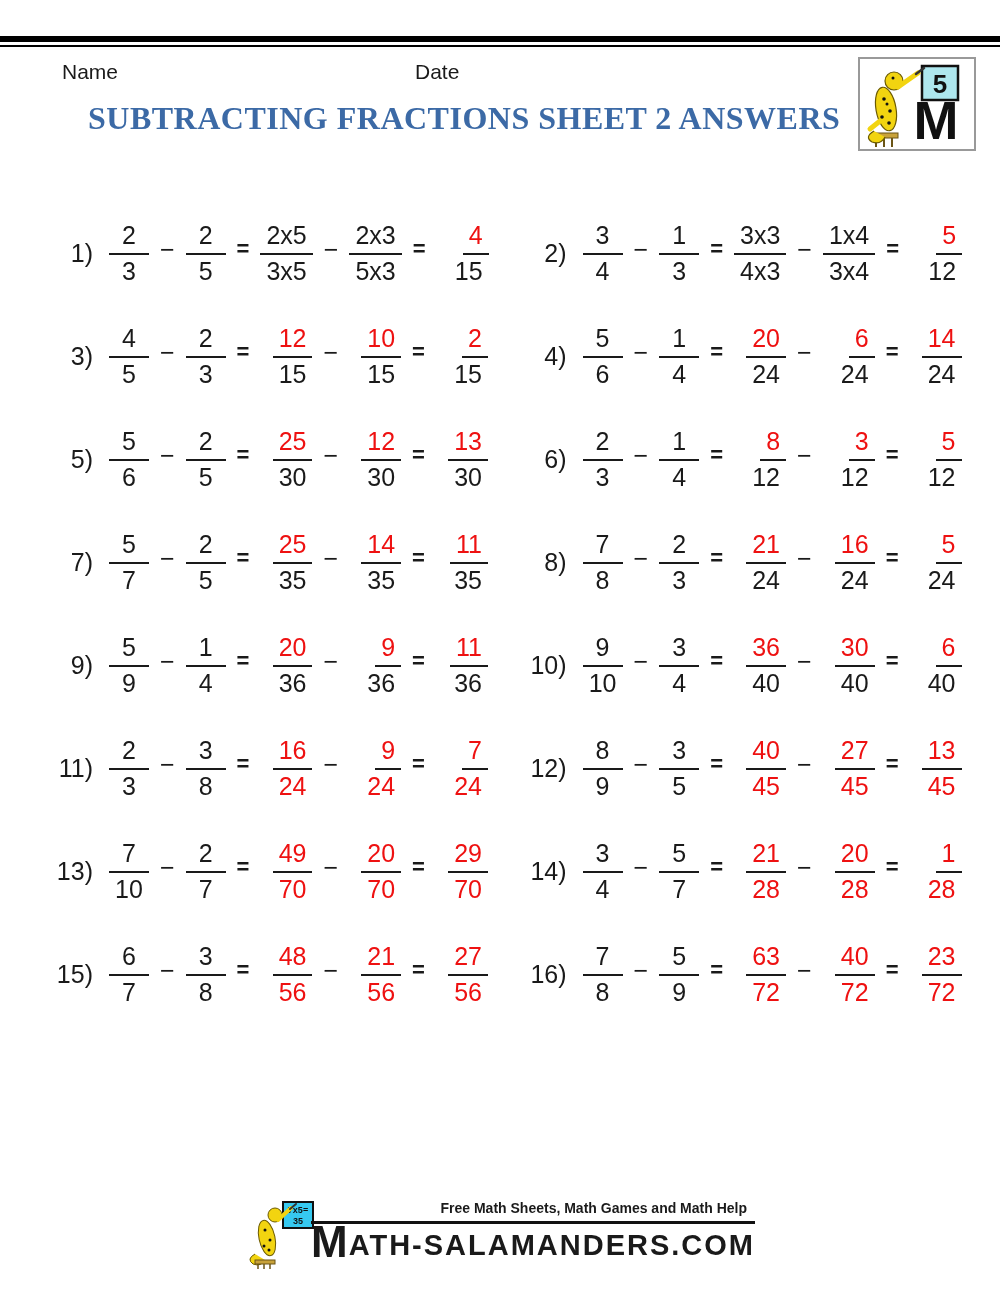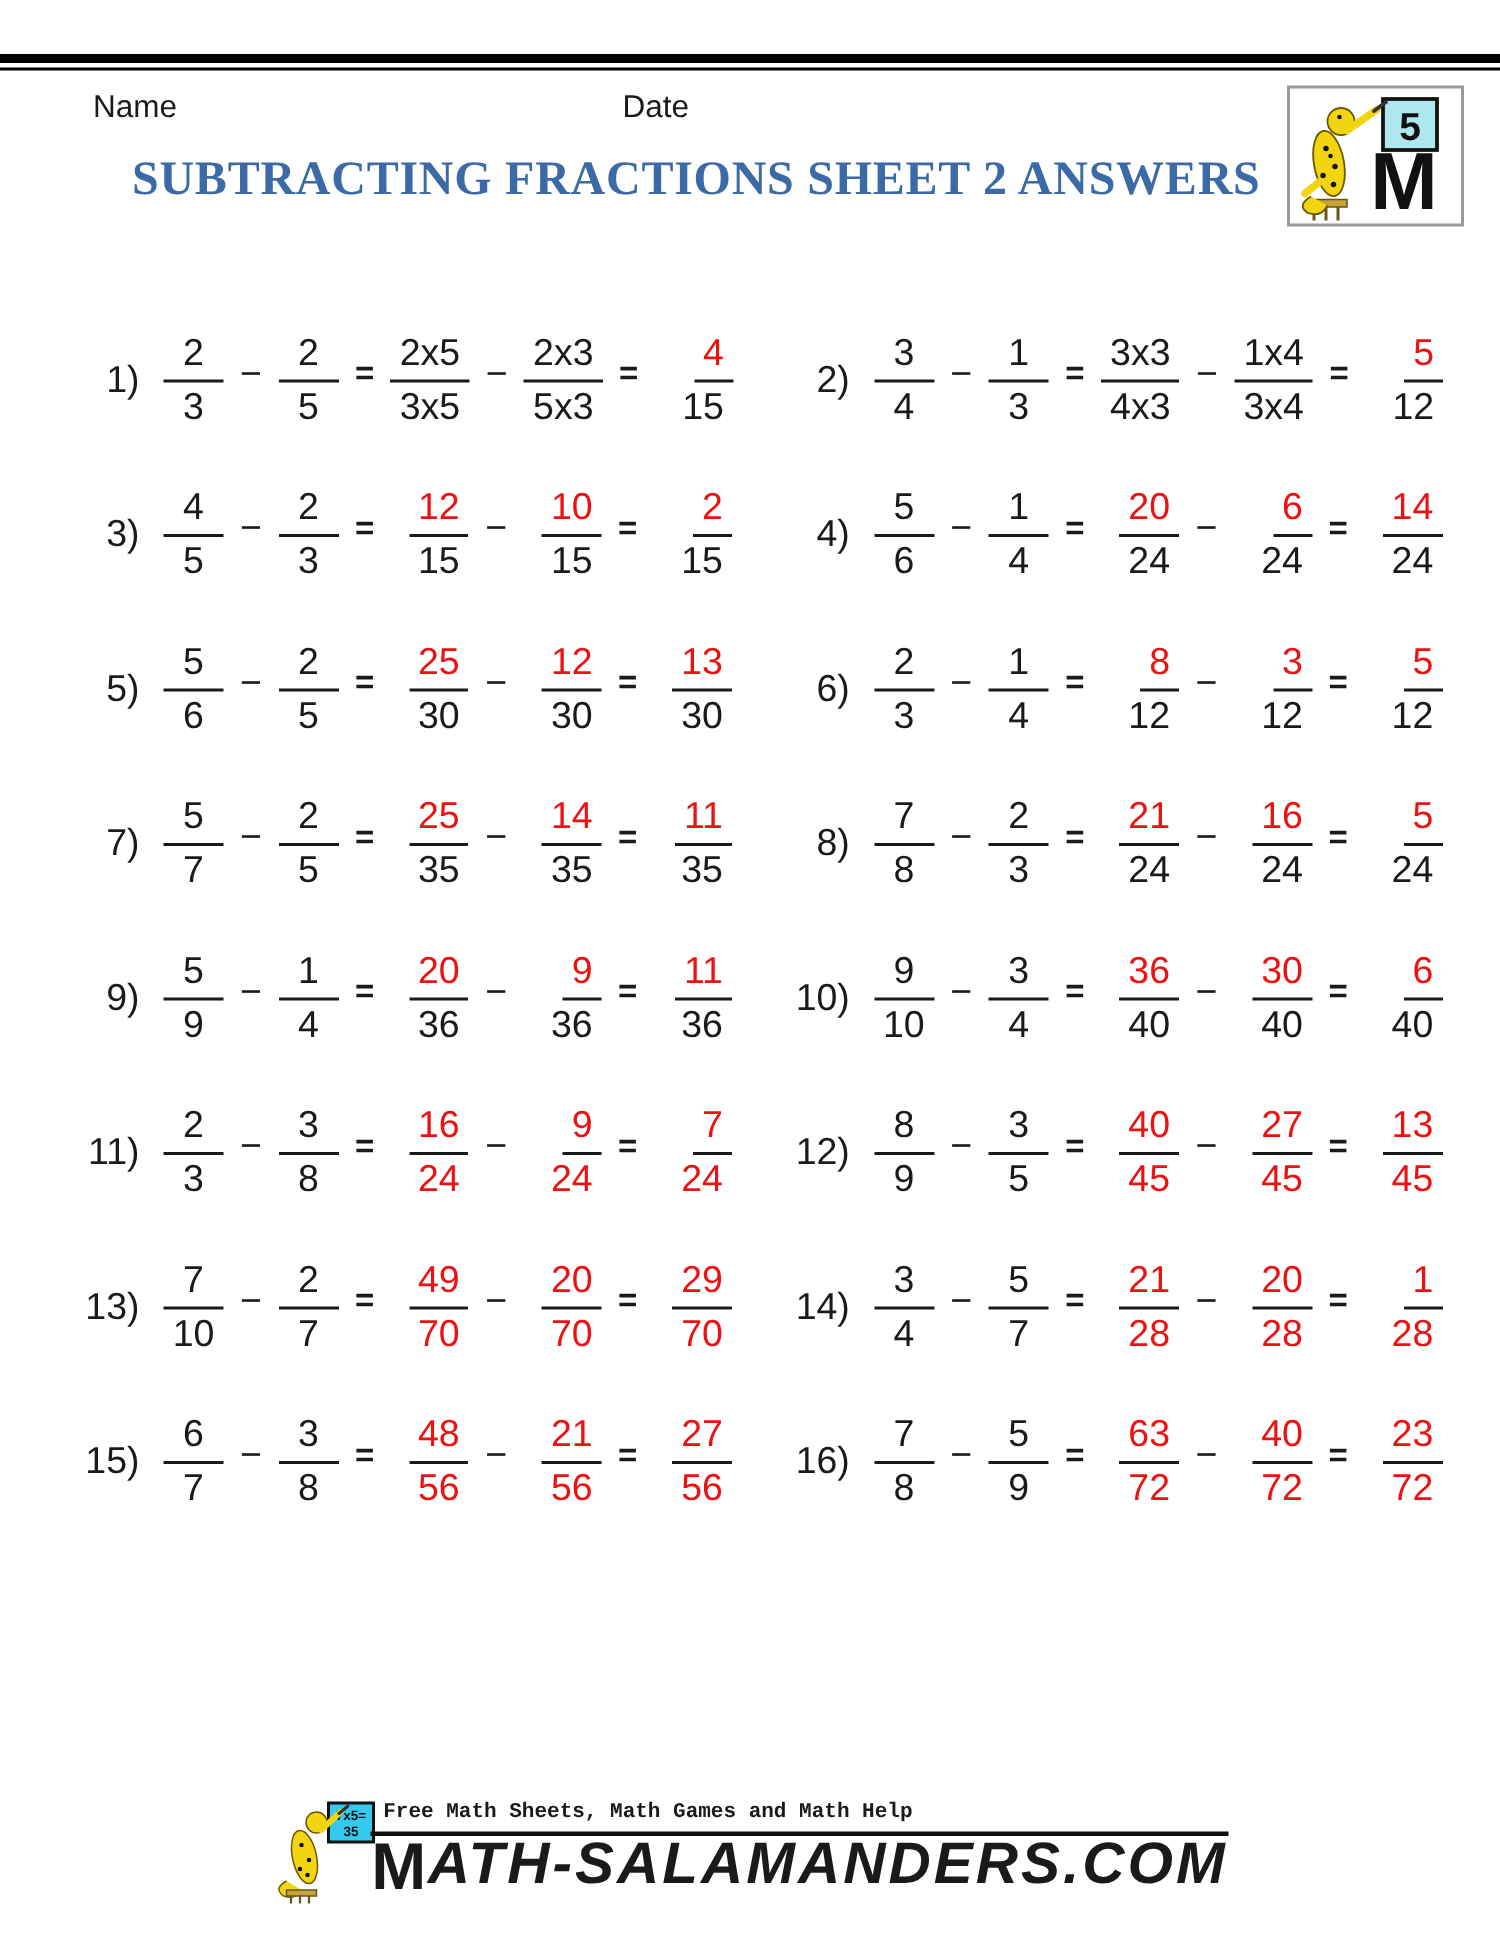--- a/index.html
+++ b/index.html
@@ -56,30 +56,30 @@
   .p-all-red  .frac-answer .fnum, .p-all-red .frac-answer .fden { color:#ee1111; }
 
   
   .footer {
     position:absolute; top:1196px; left:0; width:100%;
     display:flex; justify-content:center; align-items:flex-start;
   }
   .footer-logo { width:72px; height:72px; flex:0 0 auto; margin-right:-6px; margin-top:2px; }
   .footer-block { display:flex; flex-direction:column; }
   .tagline {
-    font-size:14px; font-weight:bold; text-align:left;
-    padding:4px 8px 5px 8px; border-bottom:3px solid #111;font-family:Liberation Mono, monospace;
+    font-size:14px; font-weight:bold; text-align:right;
+    padding:4px 8px 5px 8px; border-bottom:3px solid #111;
   }
   .site-line { display:flex; align-items:flex-end; margin-top:-2px; }
   .site-m {
     font-size:44px; font-weight:900; line-height:0.9;
     letter-spacing:0; margin-right:1px;
   }
   .site-rest {
-    font-size:39px; font-weight:800; letter-spacing:2px; line-height:1.1;font-style:italic;
+    font-size:29px; font-weight:800; letter-spacing:2px; line-height:1.1;
   }
 </style>
 </head>
 <body>
 
 <div class="top-rule">
   <div class="thick"></div>
   <div class="gap"></div>
   <div class="thin"></div>
 </div>

